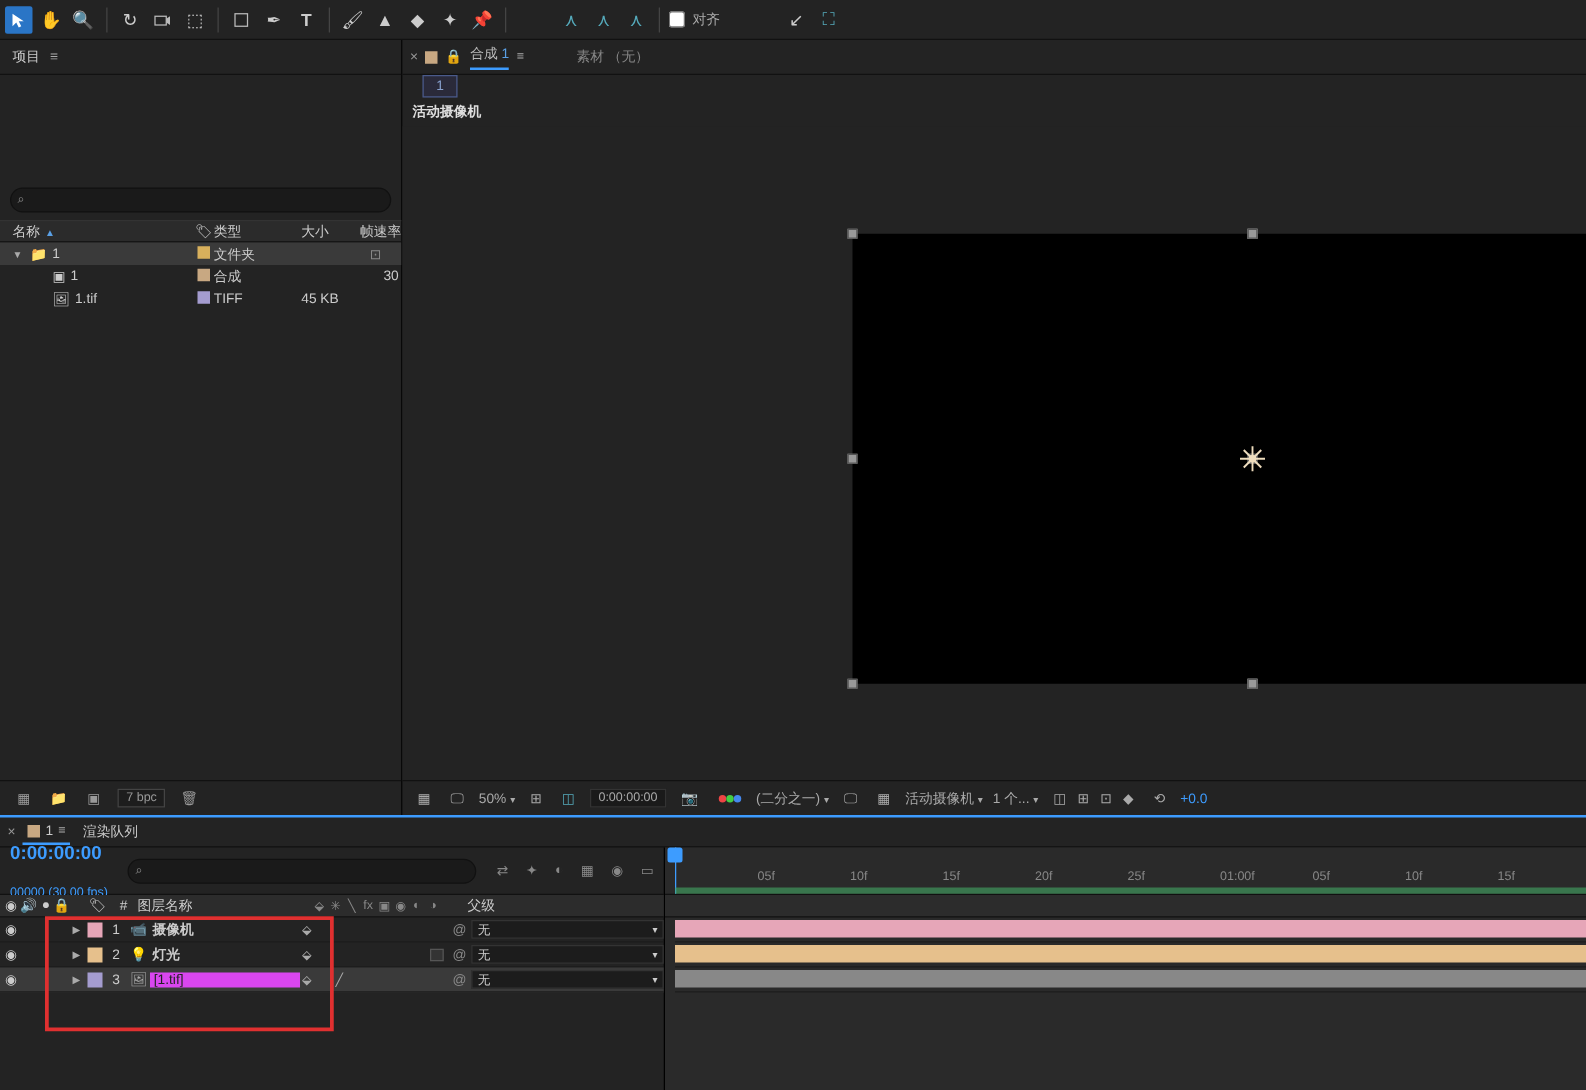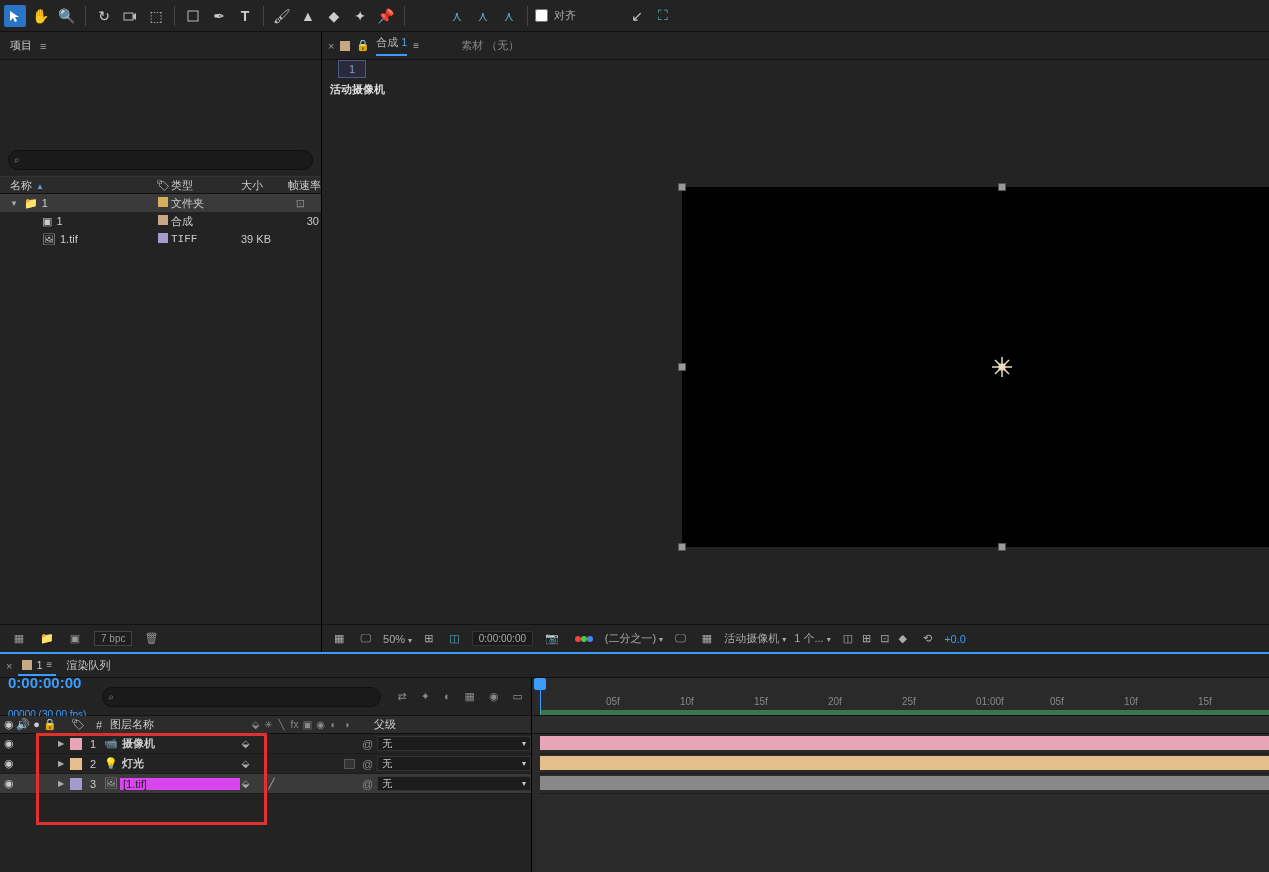--- a/index.html
+++ b/index.html
@@ -21,21 +21,21 @@
 .proj-title { display: flex; align-items: center; gap: 8px; height: 28px; padding: 0 10px; border-bottom: 1px solid #111; }
 .proj-body { flex: 1; padding-top: 90px; }
 .search-row { padding: 0 8px; margin-bottom: 6px; }
 .search-box { width: 100%; height: 20px; background: #1a1a1a; border: 1px solid #111; border-radius: 10px; color: #ccc; padding: 0 18px; }
 .search-wrap { position: relative; }
 .search-wrap .sicon { position: absolute; left: 6px; top: 50%; transform: translateY(-50%); color: #888; font-size: 10px; }
 .proj-header, .proj-row { display: flex; align-items: center; height: 18px; }
 .proj-header { background: #2b2b2b; border-top: 1px solid #333; border-bottom: 1px solid #111; }
 .col-name { flex: 1; padding-left: 10px; position: relative; }
 .col-tag { width: 16px; text-align: center; }
-.col-type { width: 70px; font-family: Liberation Mono, monospace; }
+.col-type { width: 70px; }
 .col-size { width: 46px; text-align: left; padding-right: 6px; }
 .col-fps { width: 34px; text-align: right; }
 .sort-tri { color: #5aa0e6; font-size: 8px; margin-left: 4px; }
 .swatch { width: 10px; height: 10px; display: inline-block; }
 .tri { color: #aaa; font-size: 8px; display: inline-block; width: 10px; }
 .proj-row.sel { background: #3a3a3a; }
 .proj-footer { height: 28px; border-top: 1px solid #111; display: flex; align-items: center; gap: 10px; padding: 0 10px; color: #999; }
 .pfoot-btn { width: 18px; height: 18px; display:flex; align-items:center; justify-content:center; }
 .bpc { background: #1d1d1d; border: 1px solid #444; padding: 1px 6px; font-size: 10px; }
 
@@ -244,21 +244,21 @@
             </div>
           </div>
           <div class="proj-row">
     <div class="col-name" style="padding-left:28px;display:flex;align-items:center;gap:4px">
               <span class="tri"></span>
               <span>🖼</span>
               <span>1.tif</span>
             </div>
     <div class="col-tag"><span class="swatch" style="background:#a49ccf"></span></div>
     <div class="col-type">TIFF</div>
-    <div class="col-size">39 KB</div>
+    <div class="col-size">45 KB</div>
     <div class="col-fps" style="display:flex"></div>
           </div>
         </div>
     </div>
     <div class="proj-footer">
       <span class="pfoot-btn">▦</span>
       <span class="pfoot-btn">📁</span>
       <span class="pfoot-btn">▣</span>
       <span class="bpc">7 bpc</span>
       <span class="pfoot-btn">🗑</span>

